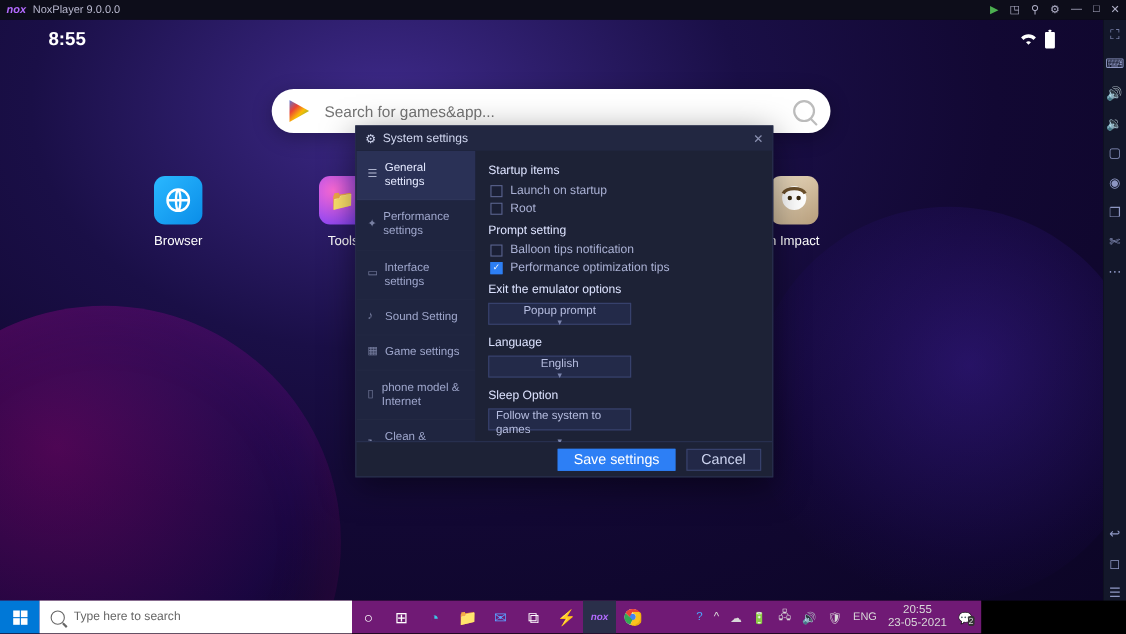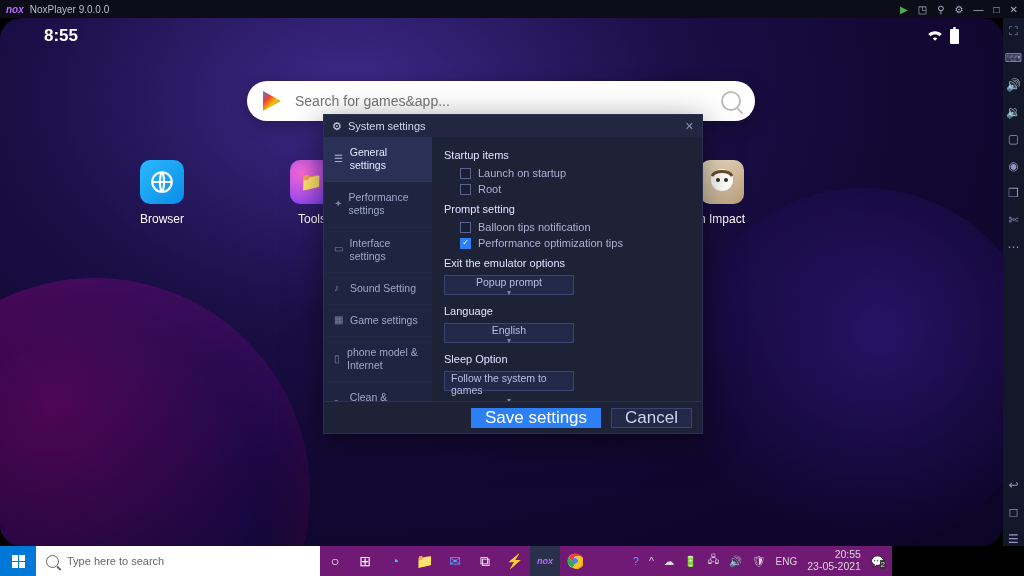--- a/index.html
+++ b/index.html
@@ -11,21 +11,20 @@
   .titlebar .logo { color: #b46bff; font-weight: bold; font-style: italic; }
   .titlebar .title { color: #babad0; }
   .titlebar .right { display: flex; gap: 10px; }
   .titlebar .right span { cursor: pointer; }
 
   
   .emu {
     position: absolute; top: 18px; left: 0; width: 1003px; height: 528px;
     background: radial-gradient(ellipse at 35% 15%, #3e2a8a 0%, #1a0f47 35%, #120833 60%, #0c0526 100%);
     overflow: hidden;
-    border-radius: 21px;
   }
   .emu::before{
     content:""; position:absolute; left:-120px; top:260px; width:430px; height:430px;
     border-radius:50%;
     background: radial-gradient(circle at 40% 30%, rgba(255,0,180,.25), rgba(80,0,160,.15) 55%, transparent 70%);
     box-shadow: inset 0 0 60px rgba(255,0,160,.15);
   }
   .emu::after{
     content:""; position:absolute; right:-40px; top:170px; width:360px; height:360px;
     border-radius:50%;
@@ -60,46 +59,46 @@
   .dlg-title { height: 22px; background:#222741; display:flex; align-items:center; padding:0 8px; font-size:11px; gap:6px; color:#d0d6ef;}
   .dlg-title .close{margin-left:auto; cursor:pointer; color:#8a90b0;}
   .dlg-body{flex:1; display:flex; overflow:hidden;}
   .dlg-side{width:108px; background:#1f2540; display:flex; flex-direction:column; font-size:10.5px;}
   .side-item{padding:9px 8px 9px 10px; display:flex; align-items:center; gap:6px; color:#9fa7cc; cursor:pointer; border-bottom:1px solid rgba(255,255,255,.02); line-height:1.25;}
   .side-item.active{background:#2a3156; color:#e4e9ff;}
   .side-item .si-ico{opacity:.7; font-size:10px; width:10px; display:inline-block;}
   .dlg-main{flex:1; padding:8px 12px 6px; overflow-y:auto; font-size:11px; position:relative;}
   .dlg-main::-webkit-scrollbar{width:4px;} .dlg-main::-webkit-scrollbar-thumb{background:#38406a;border-radius:2px;}
   .sect-h{color:#dde3ff; font-size:11px; margin:4px 0 6px; }
-  .chk{display:flex; align-items:center; gap:7px; margin:4px 16px; color:#aab1d4; cursor:pointer;}
+  .chk{display:flex; align-items:center; gap:7px; margin:4px 2px; color:#aab1d4; cursor:pointer;}
   .chk .box{width:11px;height:11px;border:1px solid #5b648f;background:#1a1f35;display:inline-flex;align-items:center;justify-content:center;}
   .chk.checked .box{background:#2d7ff5;border-color:#2d7ff5;}
   .chk.checked .box::after{content:"✓";color:#fff;font-size:8px;line-height:1;}
   .sel{width:130px;height:20px;border:1px solid #3a4470;background:#232a49;color:#b7bee0;font-size:10.5px;display:flex;align-items:center;justify-content:space-between;padding:0 6px;margin:4px 0 10px;cursor:pointer;flex-direction:column;}
   .sel .caret{font-size:8px;color:#7b84ad;}
   .dlg-footer{height:32px;display:flex;justify-content:flex-end;align-items:center;gap:10px;padding:0 10px;border-top:1px solid #2a3152;}
-  .btn{height:20px;padding:0 13px;font-size:17px;border:1px solid #3a4470;background:#222847;color:#cdd4f0;display:flex;align-items:center;cursor:pointer;}
+  .btn{height:20px;padding:0 13px;font-size:13px;border:1px solid #3a4470;background:#222847;color:#cdd4f0;display:flex;align-items:center;cursor:pointer;}
   .btn.primary{background:#2d7ff5;border-color:#2d7ff5;color:#fff;}
 
   
   .sidetool { position:absolute; top:18px; right:0; width:21px; height:528px; background:#13172a; display:flex; flex-direction:column; align-items:center; padding-top:6px; gap:13px; color:#8d96c2; font-size:12px;}
   .sidetool span{cursor:pointer;}
 
   
   .taskbar{position:absolute;bottom:0;left:0;width:892px;height:30px;background:#701a75;display:flex;align-items:center;color:#fff;font-size:11px;}
   .tb-start{width:36px;height:30px;background:#0078d7;display:flex;align-items:center;justify-content:center;}
   .win-logo{display:grid;grid-template-columns:6px 6px;grid-template-rows:6px 6px;gap:1px;}
   .win-logo i{background:#fff;}
   .tb-search{width:284px;height:30px;background:#fff;display:flex;align-items:center;padding:0 10px;gap:8px;color:#666;}
   .tb-search .mag{width:13px;height:13px;border:1.5px solid #666;border-radius:50%;position:relative;}
   .tb-search .mag::after{content:"";position:absolute;width:1.5px;height:5px;background:#666;transform:rotate(-45deg);bottom:-4px;right:-1px;}
   .tb-icons{display:flex;align-items:center;height:30px;}
   .tb-ico{width:30px;height:30px;display:flex;align-items:center;justify-content:center;font-size:14px;cursor:pointer;}
   .tb-tray{margin-left:auto;display:flex;align-items:center;gap:10px;padding:0 8px;color:#d8d8d8;font-size:10.5px;}
-  .tb-clock{text-align:right;line-height:1.1;}
+  .tb-clock{text-align:center;line-height:1.1;}
   .tb-lang{font-size:10px;}
 </style>
 </head>
 <body>
 
 <div class="titlebar">
   <div class="left">
     <span class="logo">nox</span>
     <span class="title">NoxPlayer 9.0.0.0</span>
   </div>

